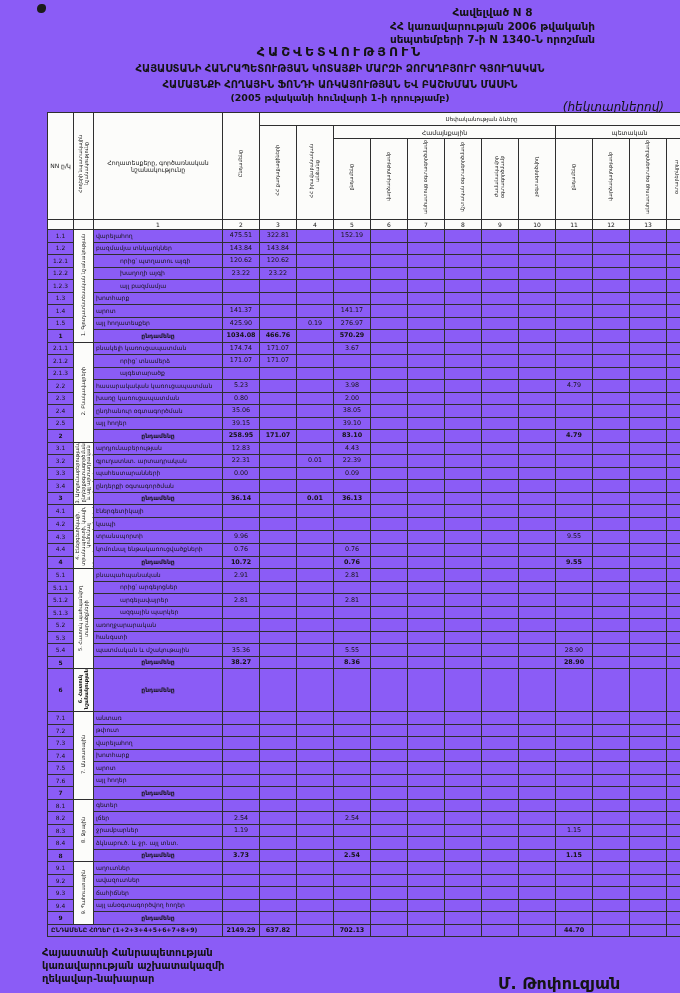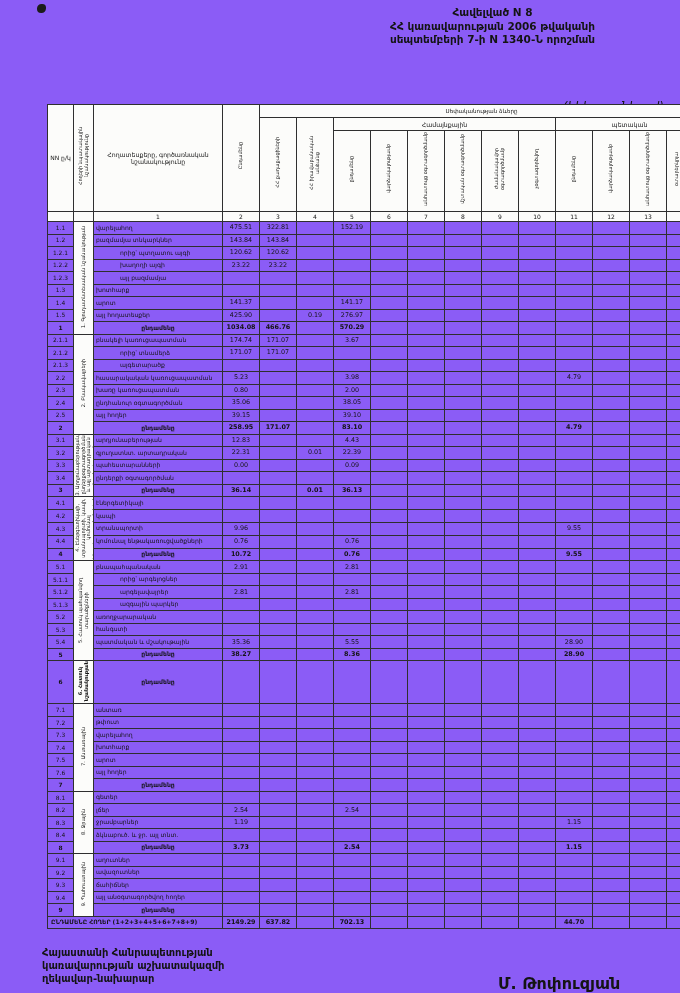--- a/index.html
+++ b/index.html
@@ -23,21 +23,21 @@
   .appendix {
     position:absolute; top:6px; left:320px; width:345px;
     text-align:center; font-size:10.5px; font-weight:bold; line-height:1.3;
   }
   .title-block { position:absolute; top:44px; left:0; width:100%; text-align:center; }
   .title-main { font-size:12.5px; font-weight:bold; letter-spacing:3px; }
   .title-sub  { font-size:10px; font-weight:bold; line-height:1.32; margin-top:3px; }
   .title-date { font-size:9.5px; font-weight:bold; margin-top:1px; }
   .units { position:absolute; top:100px; right:16px; font-size:12px; font-style:italic; }
 
-  .table-wrap { position:absolute; top:104px; left:12px; width:656px;padding-left:35px; }
+  .table-wrap { position:absolute; top:112px; left:12px; width:656px;padding-left:35px; }
   table { border-collapse:collapse; width:656px; table-layout:fixed; }
   th, td { border:1px solid #2f2f2f; padding:0; font-weight:normal; overflow:hidden; vertical-align:middle; }
   thead th { text-align:center; background:#fcfcfa; }
   th.small   { font-size:6px; line-height:1.15; }
   th.namehead{ font-size:6.2px; line-height:1.2; padding:1px; }
   th.band { font-size:5.6px; height:13px; }
   th.grp  { font-size:6.2px; height:13px; }
   th.rot  { height:78px; }
   .vt {
     writing-mode:vertical-rl; transform:rotate(180deg);
@@ -76,20 +76,26 @@
 <div class="page">
 
   <div class="artifact"></div>
 
   <div class="appendix">
     <div>Հավելված N 8</div>
     <div>ՀՀ կառավարության 2006 թվականի</div>
     <div>սեպտեմբերի 7-ի N 1340-Ն որոշման</div>
   </div>
 
+  <div class="title-block">
+    <div class="title-main">ՀԱՇՎԵՏՎՈՒԹՅՈՒՆ</div>
+    <div class="title-sub">ՀԱՅԱՍՏԱՆԻ ՀԱՆՐԱՊԵՏՈՒԹՅԱՆ ԿՈՏԱՅՔԻ ՄԱՐԶԻ ՁՈՐԱՂԲՅՈՒՐ ԳՅՈՒՂԱԿԱՆ</div>
+    <div class="title-sub">ՀԱՄԱՅՆՔԻ ՀՈՂԱՅԻՆ ՖՈՆԴԻ ԱՌԿԱՅՈՒԹՅԱՆ ԵՎ ԲԱՇԽՄԱՆ ՄԱՍԻՆ</div>
+    <div class="title-date">(2005 թվականի հունվարի 1-ի դրությամբ)</div>
+  </div>
 
   <div class="units">(հեկտարներով)</div>
 
   <div class="table-wrap">
     <table>
       <colgroup id="cols">
           <col style="width: 26px;">
           <col style="width: 20px;">
           <col style="width: 129px;">
           <col style="width: 37px;">

